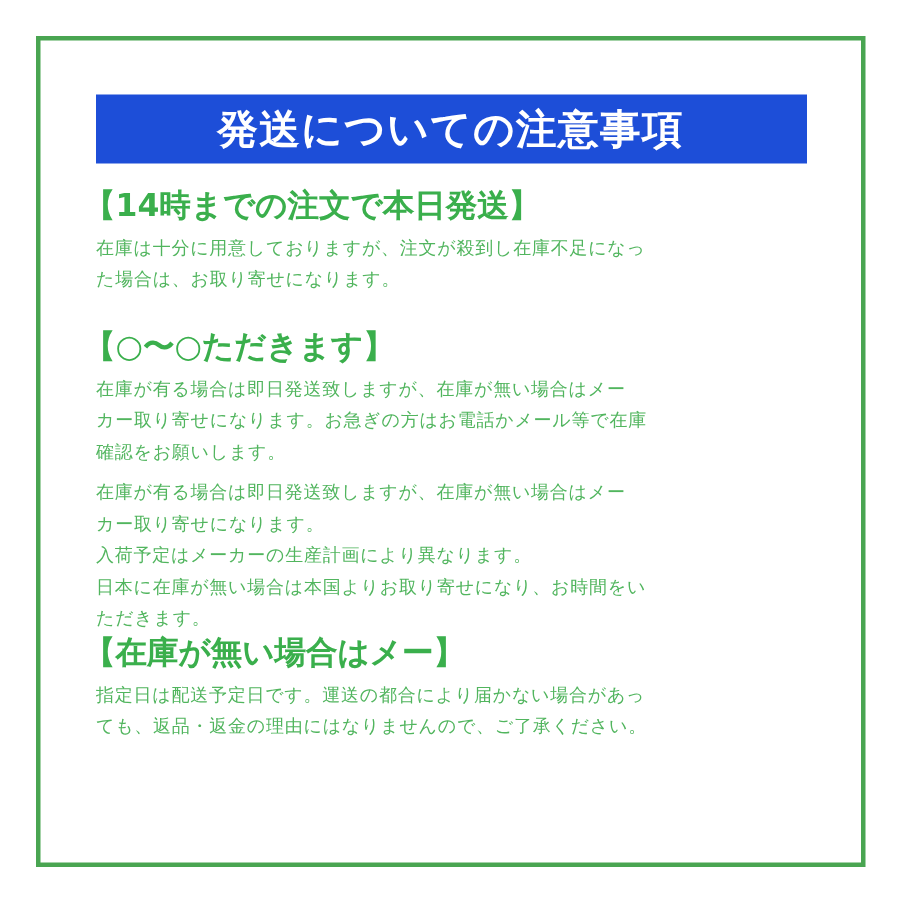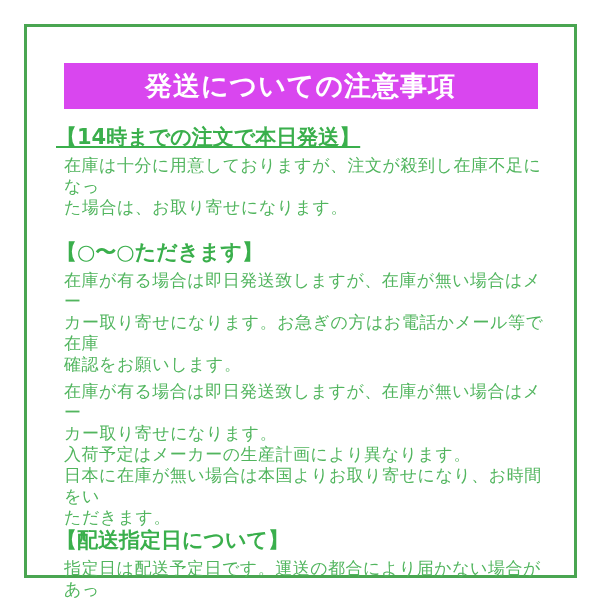--- a/index.html
+++ b/index.html
@@ -24,43 +24,43 @@
     border: 3px solid #49a551;
     box-sizing: content-box;
   }
   .frame-inner {
     padding: 0 29px;
   }
   .header-bar {
     margin: 36px auto 0 auto;
     width: 474px;
     height: 46px;
-    background: #d946ef;
+    background: #1d4ed8;
     color: #ffffff;
     font-size: 27px;
     font-weight: bold;
     display: flex;
     align-items: center;
     justify-content: center;
     letter-spacing: 1px;
   }
   .section-heading {
     color: #3aaf4c;
     font-size: 21px;
     font-weight: bold;
     line-height: 24px;
     margin: 0;
   }
   .section:nth-of-type(1) .section-heading { margin-top: 18px; }
-  .section:nth-of-type(2) .section-heading { margin-top: 16px; text-decoration: underline; }
+  .section:nth-of-type(2) .section-heading { margin-top: 16px; }
   .section:nth-of-type(3) .section-heading { margin-top: 22px; }
   .section:nth-of-type(4) .section-heading { margin-top: 14px; }
   .section-body {
     color: #51b55e;
-    font-size: 17px;
+    font-size: 12px;
     line-height: 21px;
     margin: 6px 0 0 0;
     padding-left: 8px;
     white-space: pre-line;
     letter-spacing: 0.5px;
   }
 </style>
 </head>
 <body>
 
@@ -87,20 +87,20 @@
 
       <div class="section">
         <p class="section-body">在庫が有る場合は即日発送致しますが、在庫が無い場合はメー
 カー取り寄せになります。
 入荷予定はメーカーの生産計画により異なります。
 日本に在庫が無い場合は本国よりお取り寄せになり、お時間をい
 ただきます。</p>
       </div>
 
       <div class="section">
-        <h2 class="section-heading">【配送指定日について】</h2>
+        <h2 class="section-heading">【在庫が無い場合はメー】</h2>
         <p class="section-body">指定日は配送予定日です。運送の都合により届かない場合があっ
 ても、返品・返金の理由にはなりませんので、ご了承ください。</p>
       </div>
 
     </div>
   </div>
 </div>
 
 </body></html>

